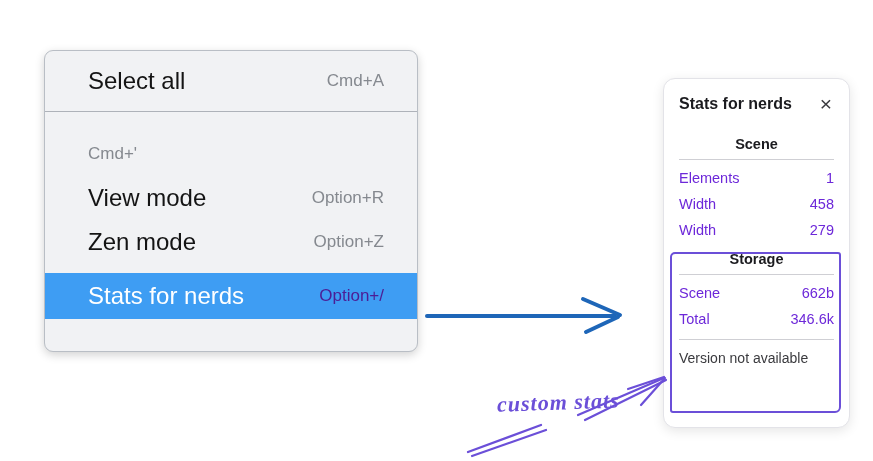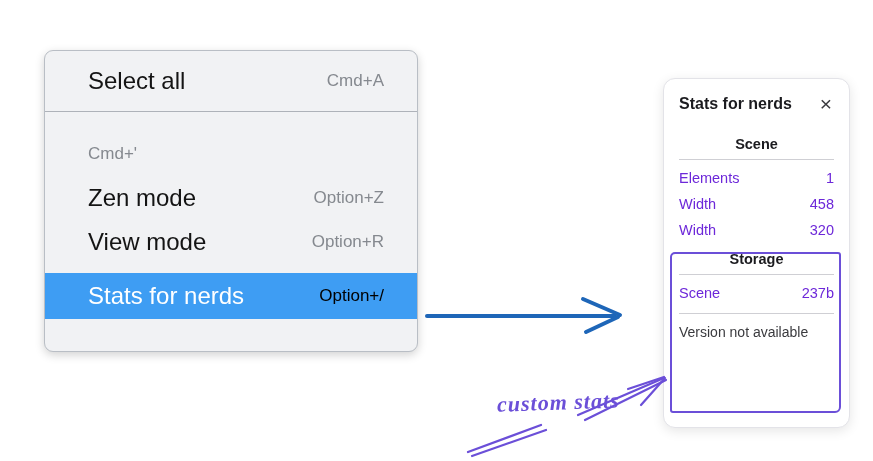--- a/index.html
+++ b/index.html
@@ -24,21 +24,21 @@
     cursor: default;
   }
   .menu-item.first { height: 60px; }
   .menu-divider { height: 0; border-top: 1px solid #aeb2b9; margin: 0; }
   .menu-gap { height: 20px; }
   .menu-item .shortcut { color: #85898f; font-size: 17px; }
   .menu-item.selected {
     height: 46px; margin-top: 9px;
     background: #3e9df3; color: #ffffff;
   }
-  .menu-item.selected .shortcut { color: #000000; }
+  .menu-item.selected .shortcut { color: #4c1d95; }
 
   
   .blue-arrow { position: absolute; left: 415px; top: 292px; }
 
   
   .stats-panel {
     position: absolute; left: 663px; top: 78px; width: 187px; height: 350px;
     background: #ffffff;
     border: 1px solid #e3e3e8;
     border-radius: 12px;
@@ -90,26 +90,26 @@
     <div class="menu-item first">
       <span>Select all</span>
       <span class="shortcut">Cmd+A</span>
     </div>
     <div class="menu-divider"></div>
     <div class="menu-gap"></div>
     <div class="menu-item">
       <span class="shortcut">Cmd+'</span>
     </div>
     <div class="menu-item">
+      <span>View mode</span>
+      <span class="shortcut">Option+R</span>
+    </div>
+    <div class="menu-item">
       <span>Zen mode</span>
       <span class="shortcut">Option+Z</span>
-    </div>
-    <div class="menu-item">
-      <span>View mode</span>
-      <span class="shortcut">Option+R</span>
     </div>
     <div class="menu-item selected">
       <span>Stats for nerds</span>
       <span class="shortcut">Option+/</span>
     </div>
   </div>
 
   <svg class="blue-arrow" width="220" height="50" viewBox="0 0 220 50">
     <line x1="12" y1="24" x2="200" y2="24" stroke="#1e66b8" stroke-width="4" stroke-linecap="round"></line>
     <path d="M168 7 L205 23" stroke="#1e66b8" stroke-width="4" fill="none" stroke-linecap="round"></path>
@@ -128,30 +128,34 @@
       <div class="stat-row">
         <span class="stat-label">Elements</span>
         <span class="stat-value">1</span>
       </div>
       <div class="stat-row">
         <span class="stat-label">Width</span>
         <span class="stat-value">458</span>
       </div>
       <div class="stat-row">
         <span class="stat-label">Width</span>
-        <span class="stat-value">320</span>
+        <span class="stat-value">279</span>
       </div>
     </div>
 
     <div class="section storage">
       <div class="section-heading">Storage</div>
       <hr class="section-rule">
       <div class="stat-row">
         <span class="stat-label">Scene</span>
-        <span class="stat-value">237b</span>
+        <span class="stat-value">662b</span>
+      </div>
+      <div class="stat-row">
+        <span class="stat-label">Total</span>
+        <span class="stat-value">346.6k</span>
       </div>
     </div>
 
     <div class="section version">
       <hr class="section-rule">
       <div class="version-note">Version not available</div>
     </div>
   </div>
 
   <div class="custom-box"></div>

